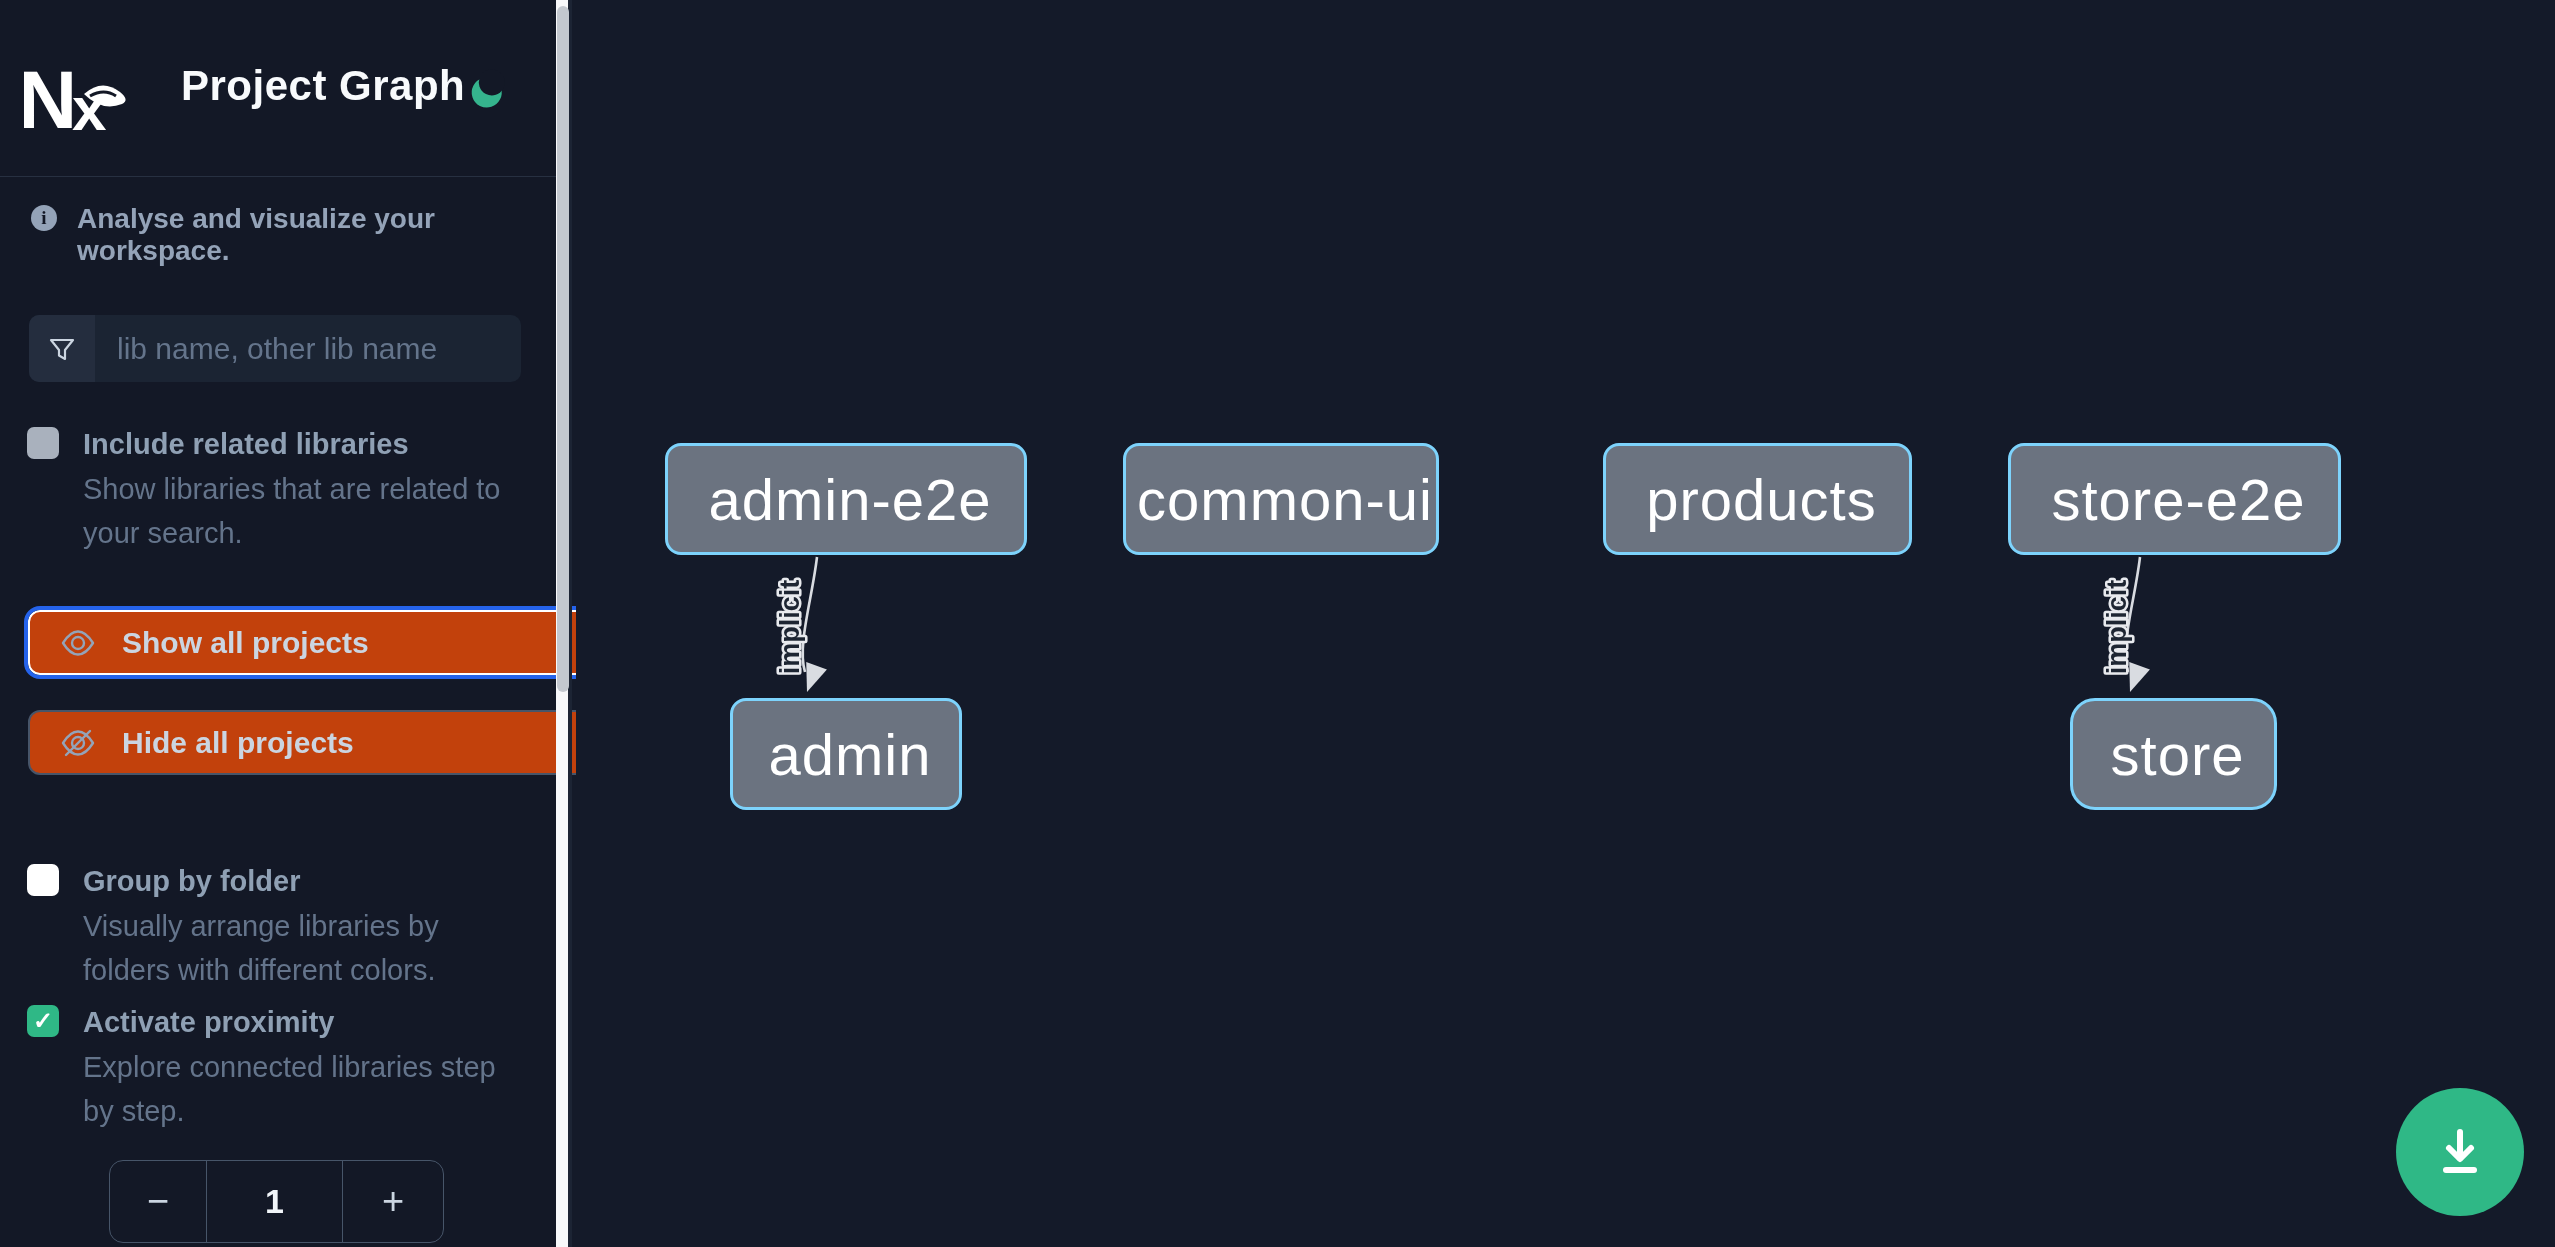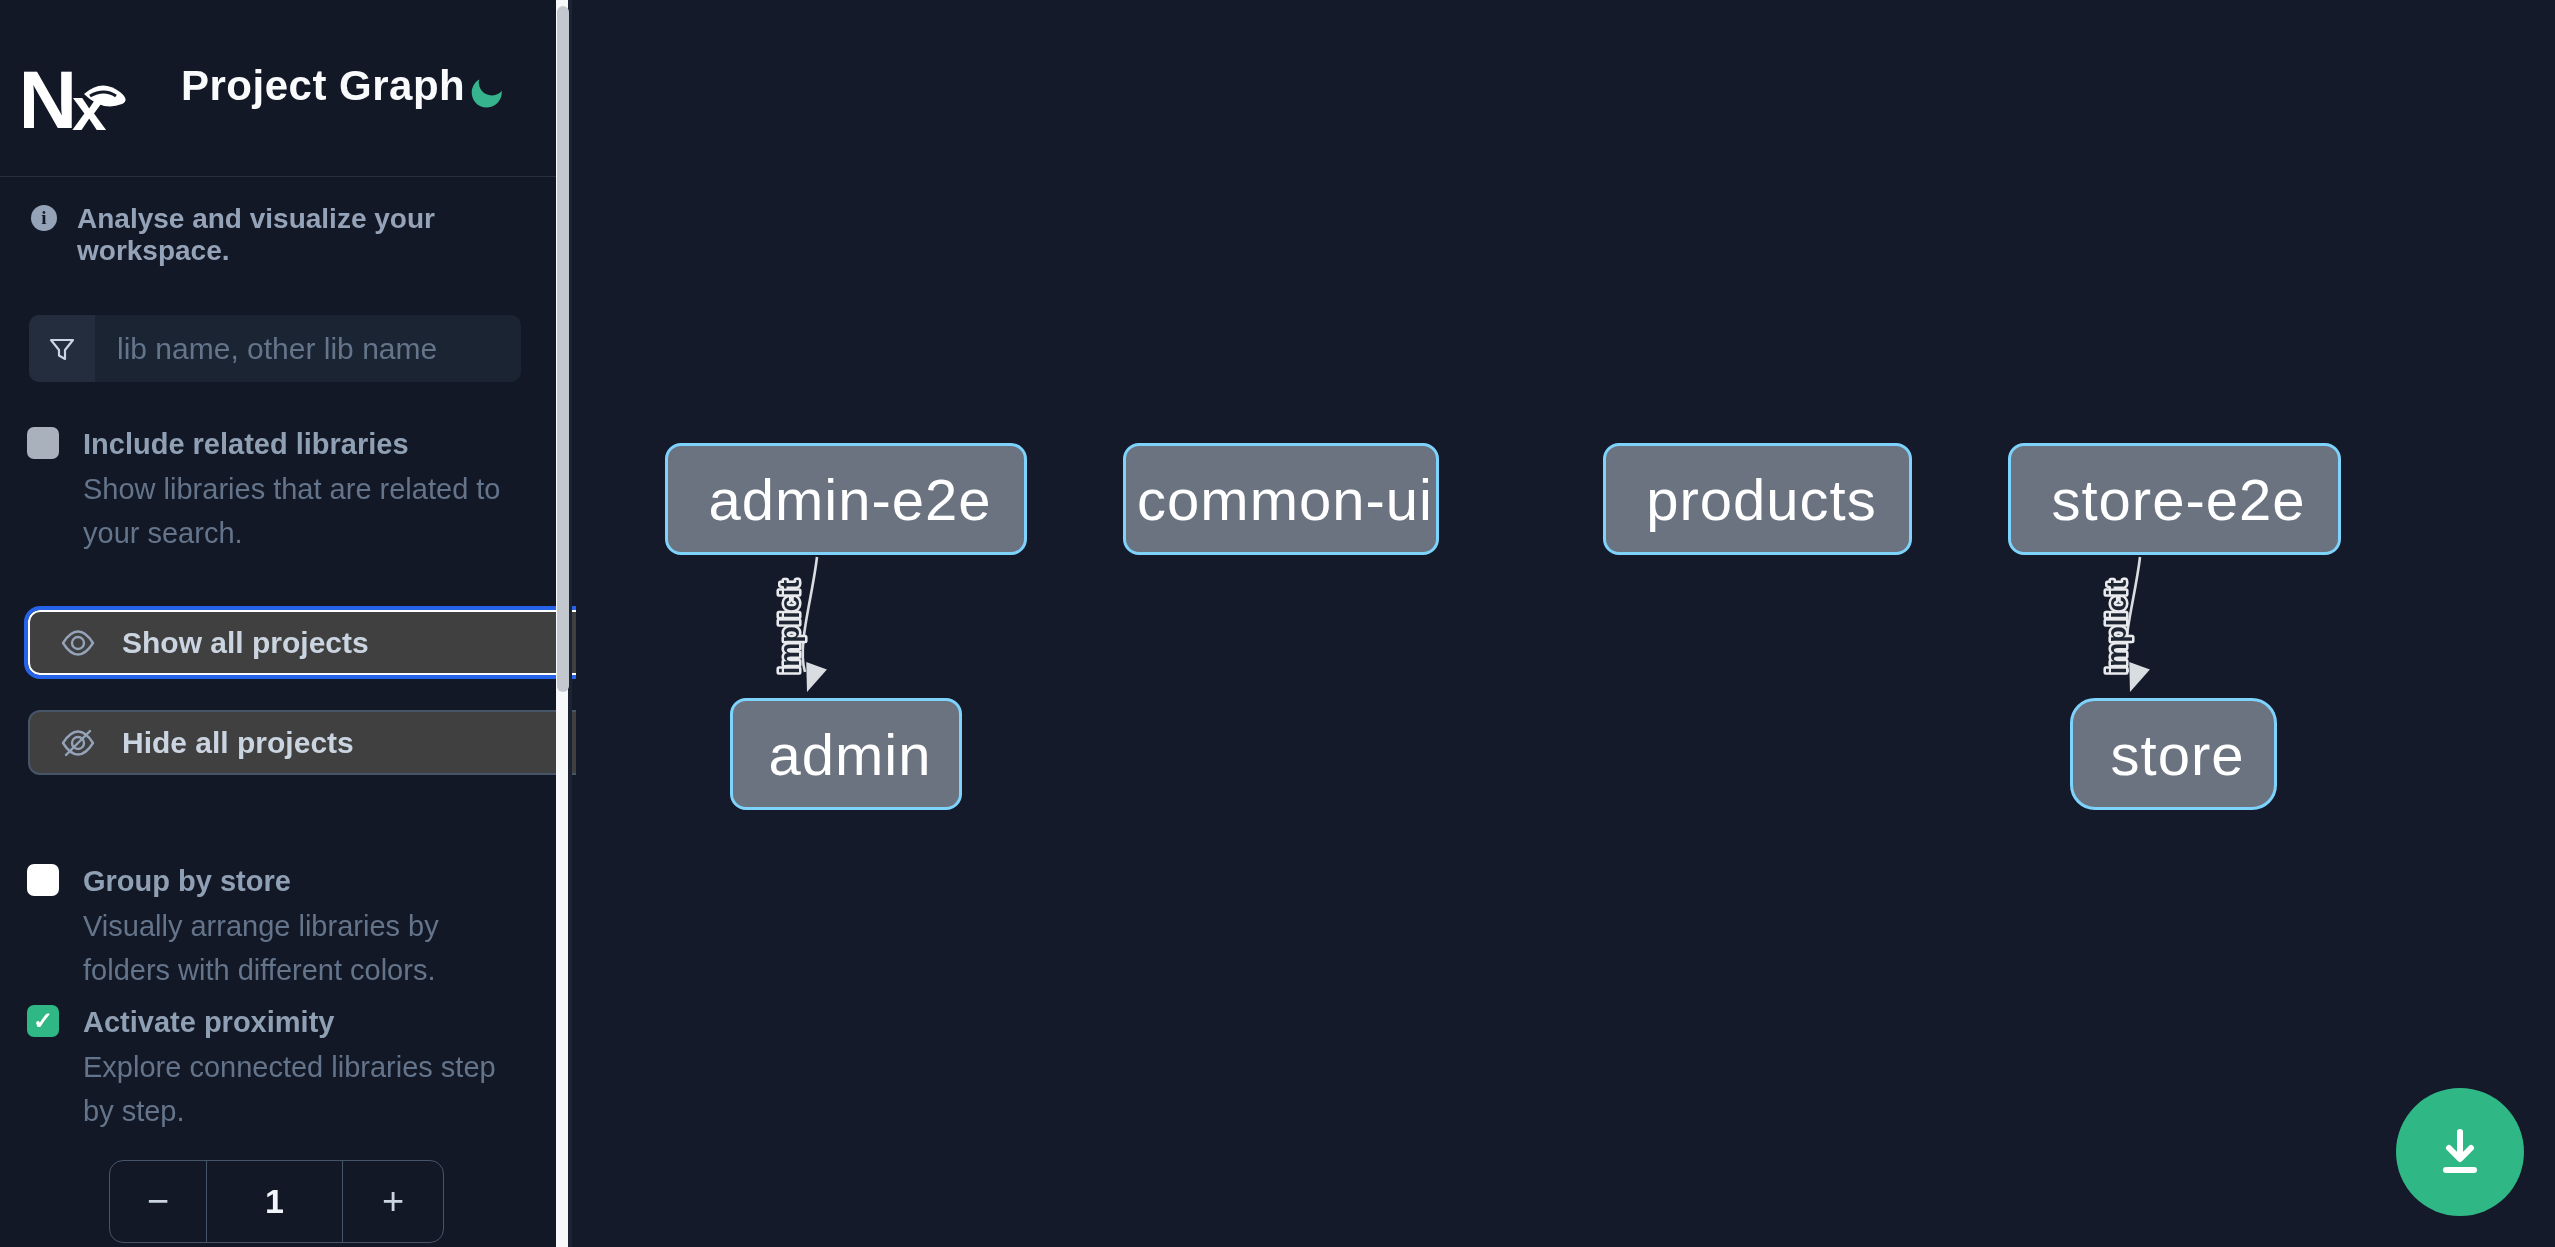--- a/index.html
+++ b/index.html
@@ -43,21 +43,21 @@
   .cb-gray { background:#a9b1bd; }
   .cb-white { background:#ffffff; }
   .cb-green { background:#2fb886; color:#fff; font-size:24px; font-weight:800;
     display:flex; align-items:center; justify-content:center; }
   .cb-label { margin-left:56px; color:#8fa0b4; font-size:29px; font-weight:700;
     line-height:38px; }
   .cb-desc { margin-left:56px; color:#64748b; font-size:29px; font-weight:400;
     line-height:44px; width:440px; margin-top:4px; }
 
   .side-btn { position:absolute; left:28px; width:592px; height:65px;
-    background:#404040; border:2px solid #475569; border-radius:12px;
+    background:#c2410c; border:2px solid #475569; border-radius:12px;
     display:flex; align-items:center; gap:26px; padding:0 30px;
     color:#cbd5e1; font-size:30px; font-weight:600; cursor:pointer;
     font-family:"Liberation Sans", sans-serif; }
   .side-btn.focused { border:2px solid #ffffff; outline:4px solid #2563eb; }
 
   #stepper { position:absolute; left:109px; top:1160px; width:335px; height:83px;
     border:1.5px solid #475569; border-radius:14px; display:flex; overflow:hidden; }
   .step-btn { width:96px; background:transparent; border:none; color:#cbd5e1;
     font-size:38px; cursor:pointer; font-family:"Liberation Sans", sans-serif; }
   .step-btn:last-child { width:100px; }
@@ -141,21 +141,21 @@
       <svg width="36" height="36" viewBox="0 0 36 36" fill="none" stroke="#94a3b8" stroke-width="2.4" stroke-linecap="round" stroke-linejoin="round">
         <path d="M3 18 C8 10 14 6.5 18 6.5 C22 6.5 28 10 33 18 C28 26 22 29.5 18 29.5 C14 29.5 8 26 3 18 Z"></path>
         <circle cx="18" cy="18" r="6"></circle>
         <line x1="6" y1="30" x2="30" y2="6"></line>
       </svg>
       <span>Hide all projects</span>
     </button>
 
     <div class="cb-row" style="top:862px">
       <button class="cb-box cb-white"></button>
-      <div class="cb-label">Group by store</div>
+      <div class="cb-label">Group by folder</div>
       <div class="cb-desc">Visually arrange libraries by folders with different colors.</div>
     </div>
 
     <div class="cb-row" style="top:1003px">
       <button class="cb-box cb-green">✓</button>
       <div class="cb-label">Activate proximity</div>
       <div class="cb-desc">Explore connected libraries step by step.</div>
     </div>
 
     <div id="stepper">

